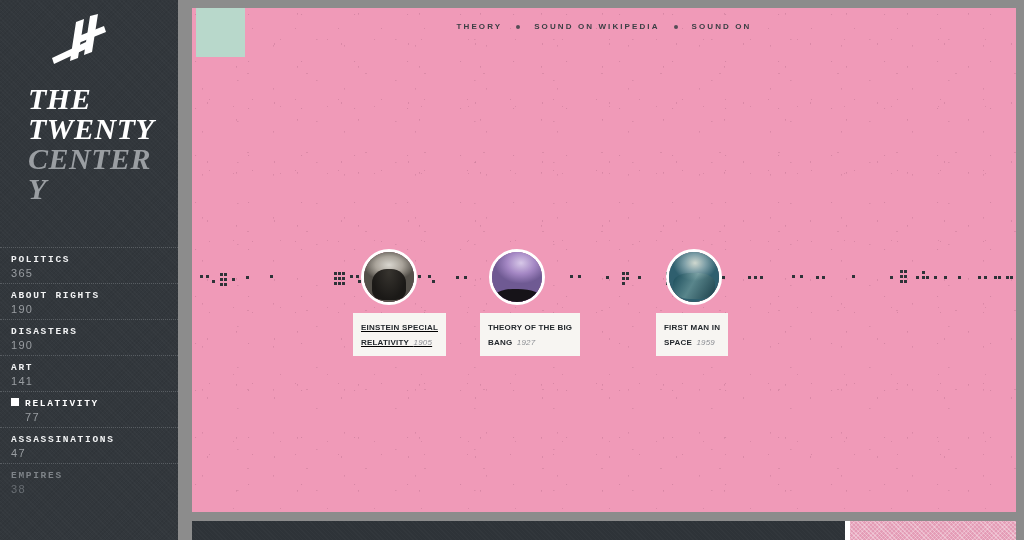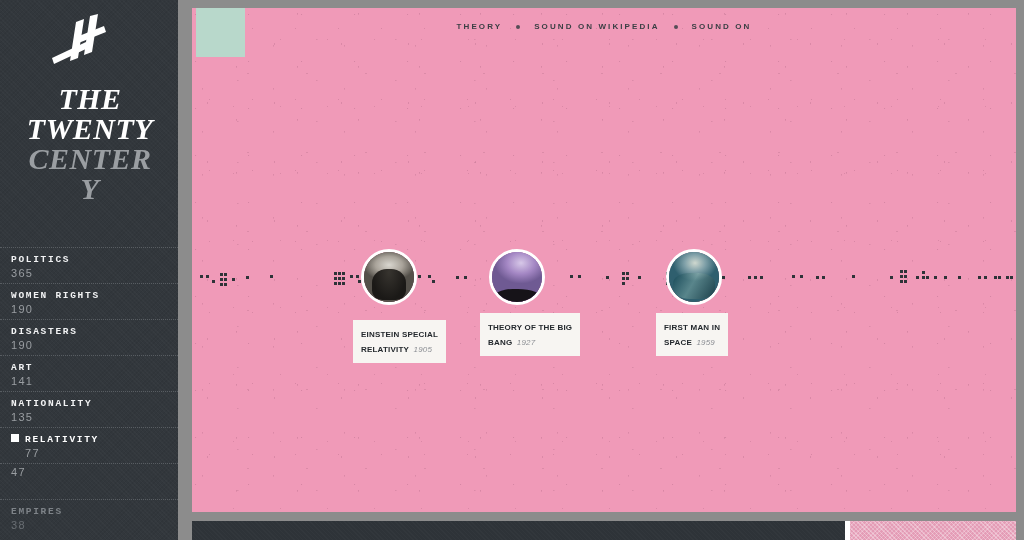--- a/index.html
+++ b/index.html
@@ -26,23 +26,22 @@
       repeating-linear-gradient(-45deg, rgba(0,0,0,0.05) 0 1px, transparent 1px 3px);
     overflow: hidden;
   }
   #logo-wrap {
     position: absolute;
     left: 52px; top: 14px;
     width: 66px; height: 52px;
   }
   #brand {
     position: absolute;
-    left: 6px; top: 84px;
+    left: 28px; top: 84px;
     width: 168px;
-    text-align: center;
   }
   .brand-line {
     font-family: "Liberation Serif", serif;
     font-weight: bold;
     font-style: italic;
     font-size: 30px;
     line-height: 30px;
     letter-spacing: 0.5px;
     white-space: nowrap;
   }
@@ -311,40 +310,37 @@
       <div class="brand-line brand-gray">CENTER</div>
       <div class="brand-line brand-gray">Y</div>
     </div>
 
     <nav id="cat-list">
         <div class="cat">
           <span class="cat-name"><span>POLITICS</span></span>
           <span class="cat-count">365</span>
         </div>
         <div class="cat">
-          <span class="cat-name"><span>WOMEN RIGHTS</span></span>
+          <span class="cat-name"><span>ABOUT RIGHTS</span></span>
           <span class="cat-count">190</span>
         </div>
         <div class="cat">
           <span class="cat-name"><span>DISASTERS</span></span>
           <span class="cat-count">190</span>
         </div>
         <div class="cat">
           <span class="cat-name"><span>ART</span></span>
           <span class="cat-count">141</span>
         </div>
-        <div class="cat">
-          <span class="cat-name"><span>NATIONALITY</span></span>
-          <span class="cat-count">135</span>
-        </div>
         <div class="cat active">
           <span class="cat-name"><span class="cat-marker"></span><span>RELATIVITY</span></span>
           <span class="cat-count">77</span>
         </div>
         <div class="cat">
+          <span class="cat-name"><span>ASSASSINATIONS</span></span>
           <span class="cat-count">47</span>
         </div>
         <div class="cat dim">
           <span class="cat-name"><span>EMPIRES</span></span>
           <span class="cat-count">38</span>
         </div>
       </nav>
   </aside>
 
   <div id="gutter"></div>
@@ -440,21 +436,21 @@
         <div class="tl-dot" style="left: 786px; top: 268px; background: rgb(46, 51, 56);"></div>
         <div class="tl-dot" style="left: 792px; top: 268px; background: rgb(46, 51, 56);"></div>
         <div class="tl-dot" style="left: 802px; top: 268px; background: rgb(46, 51, 56);"></div>
         <div class="tl-dot" style="left: 806px; top: 268px; background: rgb(46, 51, 56);"></div>
         <div class="tl-dot" style="left: 814px; top: 268px; background: rgb(46, 51, 56);"></div>
         <div class="tl-dot" style="left: 818px; top: 268px; background: rgb(46, 51, 56);"></div>
         <div class="event">
           <div class="ev-circle" style="left: 169px; top: 241px;">
             <div class="ev-img img-einstein"></div>
           </div>
-          <div class="ev-label" style="left: 161px; top: 312px;">
+          <div class="ev-label" style="left: 161px; top: 305px; text-decoration: underline;">
             <div><span class="ev-title">EINSTEIN SPECIAL</span></div>
             <div><span class="ev-title">RELATIVITY</span> <span class="ev-year">1905</span></div>
           </div>
         </div>
         <div class="event">
           <div class="ev-circle" style="left: 297px; top: 241px;">
             <div class="ev-img img-bigbang"></div>
           </div>
           <div class="ev-label" style="left: 288px; top: 305px;">
             <div><span class="ev-title">THEORY OF THE BIG</span></div>

